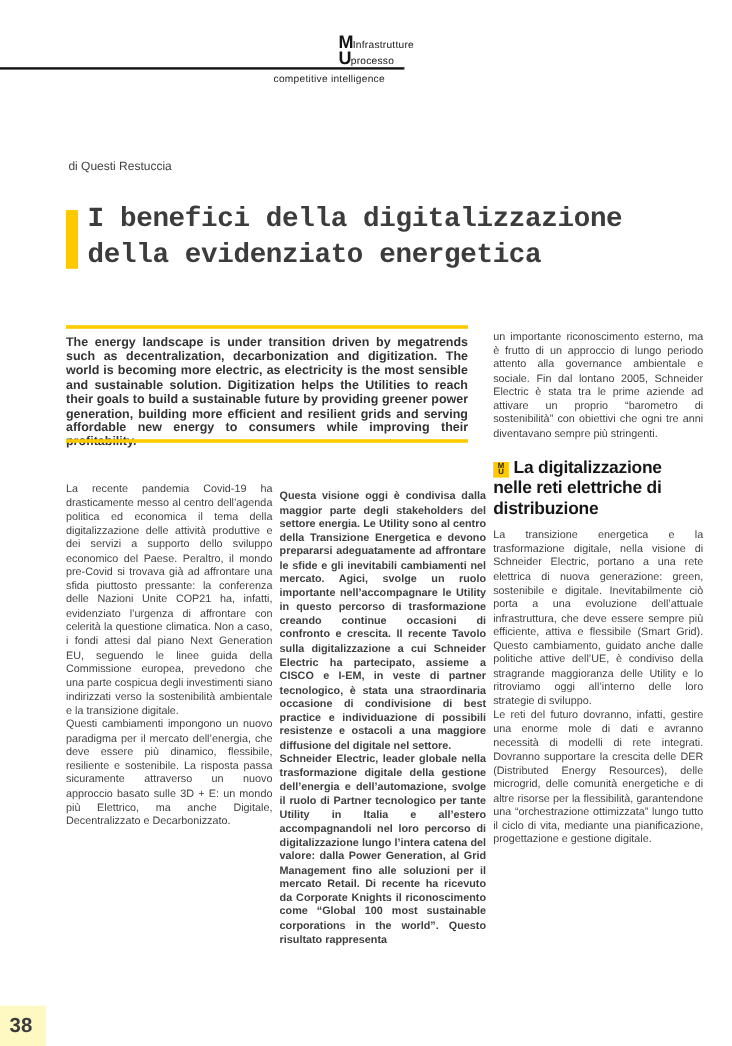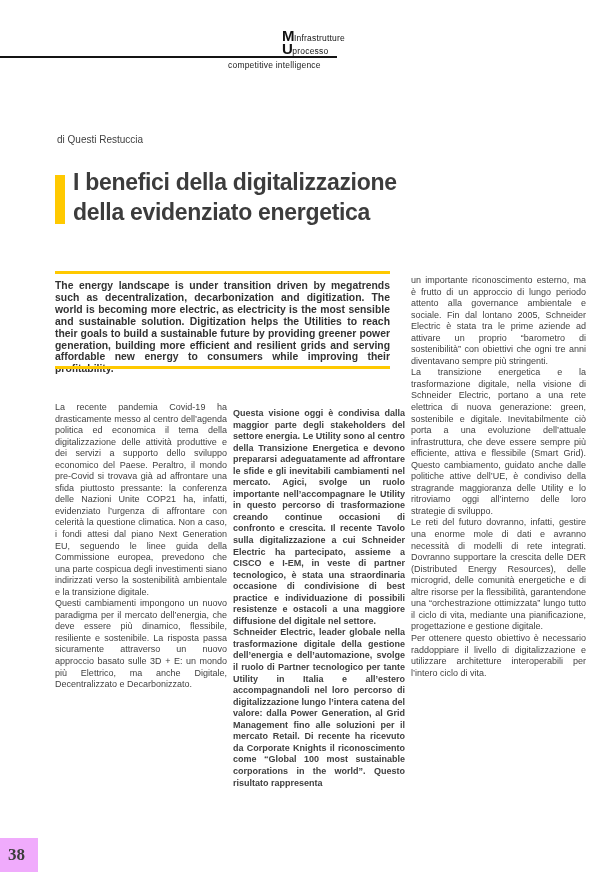--- a/index.html
+++ b/index.html
@@ -8,21 +8,21 @@
     font-family:"Liberation Sans", sans-serif;color:#3f3f3f;overflow:hidden;
   }
   .masthead-rule{position:absolute;left:0;top:56px;width:337px;height:2px;background:#141414;}
   .logo{position:absolute;left:282px;top:29px;color:#141414;white-space:nowrap;}
   .logo-row{display:flex;align-items:baseline;height:13px;}
   .logo-letter{font-weight:bold;font-size:15px;line-height:13px;letter-spacing:-0.5px;}
   .logo-word{font-size:8.5px;line-height:11px;letter-spacing:0.2px;}
   .tagline{position:absolute;left:228px;top:60px;width:109px;text-align:left;font-size:8.5px;color:#222;letter-spacing:0.2px;}
   .byline{position:absolute;left:57px;top:134px;font-size:10px;color:#3f3f3f;}
   .title-bar{position:absolute;left:55px;top:175px;width:10px;height:49px;}
-  .title{position:absolute;left:73px;top:167px;font-size:23px;font-weight:bold;color:#3c3c3c;line-height:30px;letter-spacing:-0.3px;}
+  .title{position:absolute;left:73px;top:167px;font-size:23px;font-weight:bold;color:#3c3c3c;line-height:30px;letter-spacing:-0.3px;font-family:Liberation Mono, monospace;}
   .title span{display:block;}
   .rule-accent{position:absolute;left:55px;width:335px;height:3px;}
   .rule-top{top:271px;}
   .rule-bottom{top:366px;}
   .standfirst{
     position:absolute;left:55px;top:280px;width:335px;
     font-size:10.4px;font-weight:bold;line-height:11.9px;text-align:justify;color:#333333;
   }
   .col{position:absolute;width:172px;font-size:9px;line-height:11.55px;text-align:justify;color:#3f3f3f;}
   .col p{margin:0;}
@@ -77,20 +77,22 @@
   <p>Questi cambiamenti impongono un nuovo paradigma per il mercato dell’energia, che deve essere più dinamico, flessibile, resiliente e sostenibile. La risposta passa sicuramente attraverso un nuovo approccio basato sulle 3D + E: un mondo più Elettrico, ma anche Digitale, Decentralizzato e Decarbonizzato.</p>
 </div>
 
 <div class="col col2">
   <p>Questa visione oggi è condivisa dalla maggior parte degli stakeholders del settore energia. Le Utility sono al centro della Transizione Energetica e devono prepararsi adeguatamente ad affrontare le sfide e gli inevitabili cambiamenti nel mercato. Agici, svolge un ruolo importante nell’accompagnare le Utility in questo percorso di trasformazione creando continue occasioni di confronto e crescita. Il recente Tavolo sulla digitalizzazione a cui Schneider Electric ha partecipato, assieme a CISCO e I-EM, in veste di partner tecnologico, è stata una straordinaria occasione di condivisione di best practice e individuazione di possibili resistenze e ostacoli a una maggiore diffusione del digitale nel settore.</p>
   <p>Schneider Electric, leader globale nella trasformazione digitale della gestione dell’energia e dell’automazione, svolge il ruolo di Partner tecnologico per tante Utility in Italia e all’estero accompagnandoli nel loro percorso di digitalizzazione lungo l’intera catena del valore: dalla Power Generation, al Grid Management fino alle soluzioni per il mercato Retail. Di recente ha ricevuto da Corporate Knights il riconoscimento come “Global 100 most sustainable corporations in the world”. Questo risultato rappresenta</p>
 </div>
 
 <div class="col col3">
   <p>un importante riconoscimento esterno, ma è frutto di un approccio di lungo periodo attento alla governance ambientale e sociale. Fin dal lontano 2005, Schneider Electric è stata tra le prime aziende ad attivare un proprio “barometro di sostenibilità” con obiettivi che ogni tre anni diventavano sempre più stringenti.</p>
+  <h2 class="section-heading">
+    <span class="mu-icon accent-bg" style="background: rgb(255, 201, 0);"><i>M</i><i>U</i></span><span>La digitalizzazione nelle reti elettriche di distribuzione</span>
+  </h2>
   <p>La transizione energetica e la trasformazione digitale, nella visione di Schneider Electric, portano a una rete elettrica di nuova generazione: green, sostenibile e digitale. Inevitabilmente ciò porta a una evoluzione dell’attuale infrastruttura, che deve essere sempre più efficiente, attiva e flessibile (Smart Grid). Questo cambiamento, guidato anche dalle politiche attive dell’UE, è condiviso della stragrande maggioranza delle Utility e lo ritroviamo oggi all’interno delle loro strategie di sviluppo.</p>
   <p>Le reti del futuro dovranno, infatti, gestire una enorme mole di dati e avranno necessità di modelli di rete integrati. Dovranno supportare la crescita delle DER (Distributed Energy Resources), delle microgrid, delle comunità energetiche e di altre risorse per la flessibilità, garantendone una “orchestrazione ottimizzata” lungo tutto il ciclo di vita, mediante una pianificazione, progettazione e gestione digitale.</p>
-  <p>Per ottenere questo obiettivo è necessario raddoppiare il livello di digitalizzazione e utilizzare architetture interoperabili per l’intero ciclo di vita.</p>
 </div>
 
-<div class="footer-badge accent-bg" style="background: #f0abfc; font-family: Liberation Serif, serif;">
+<div class="footer-badge accent-bg" style="background: #fef9c3;">
   <span class="footer-number">38</span>
 </div>
 
 </body></html>

